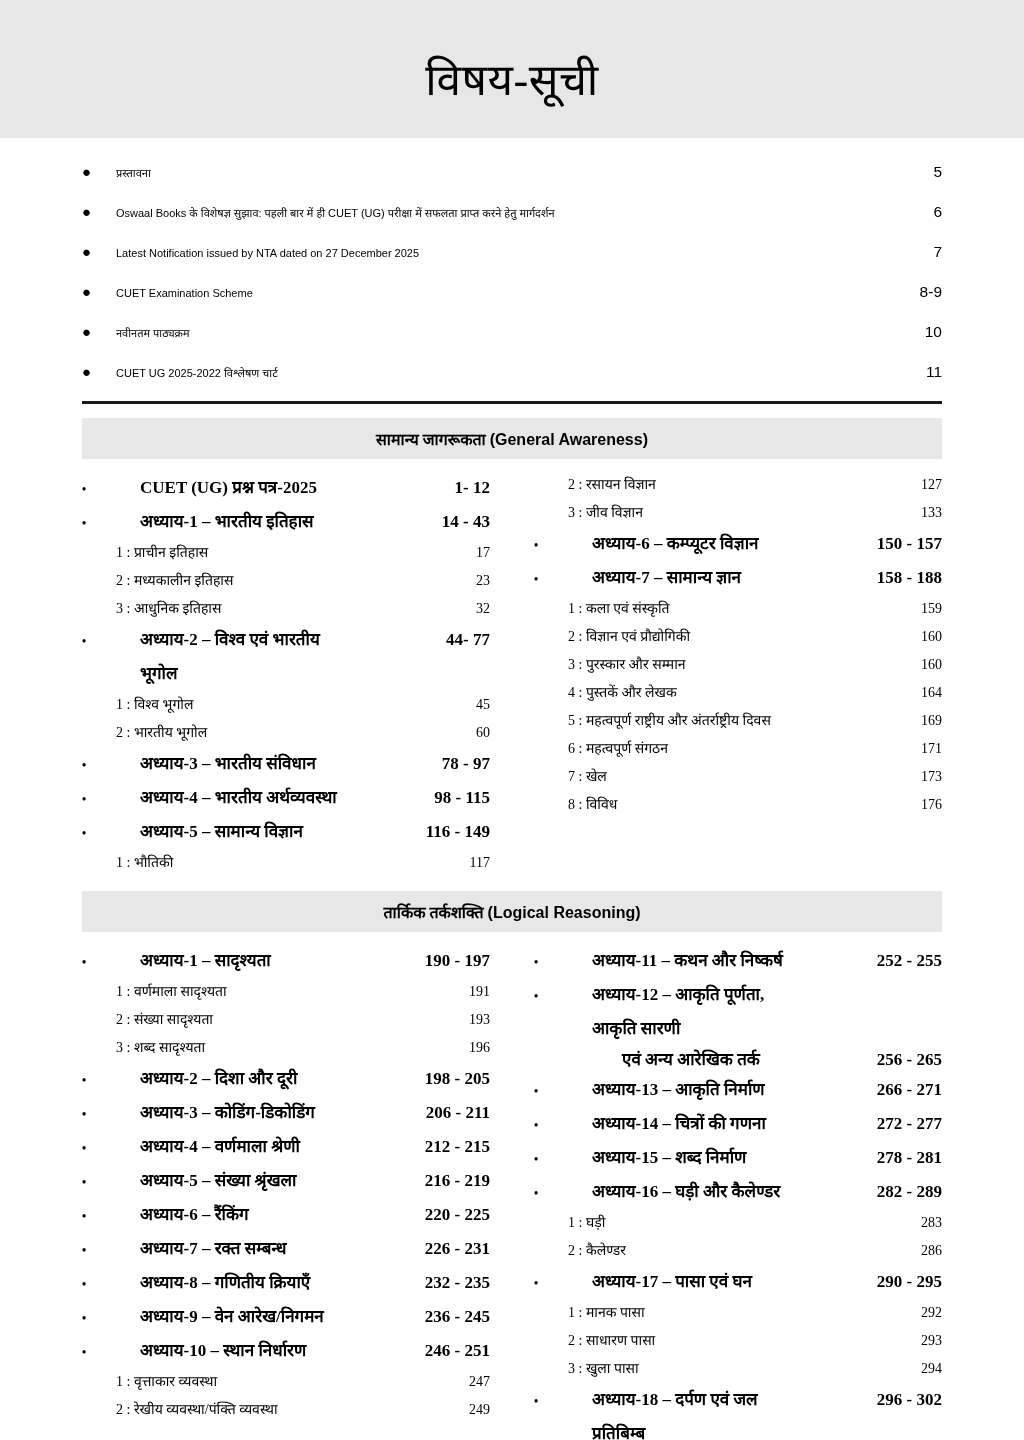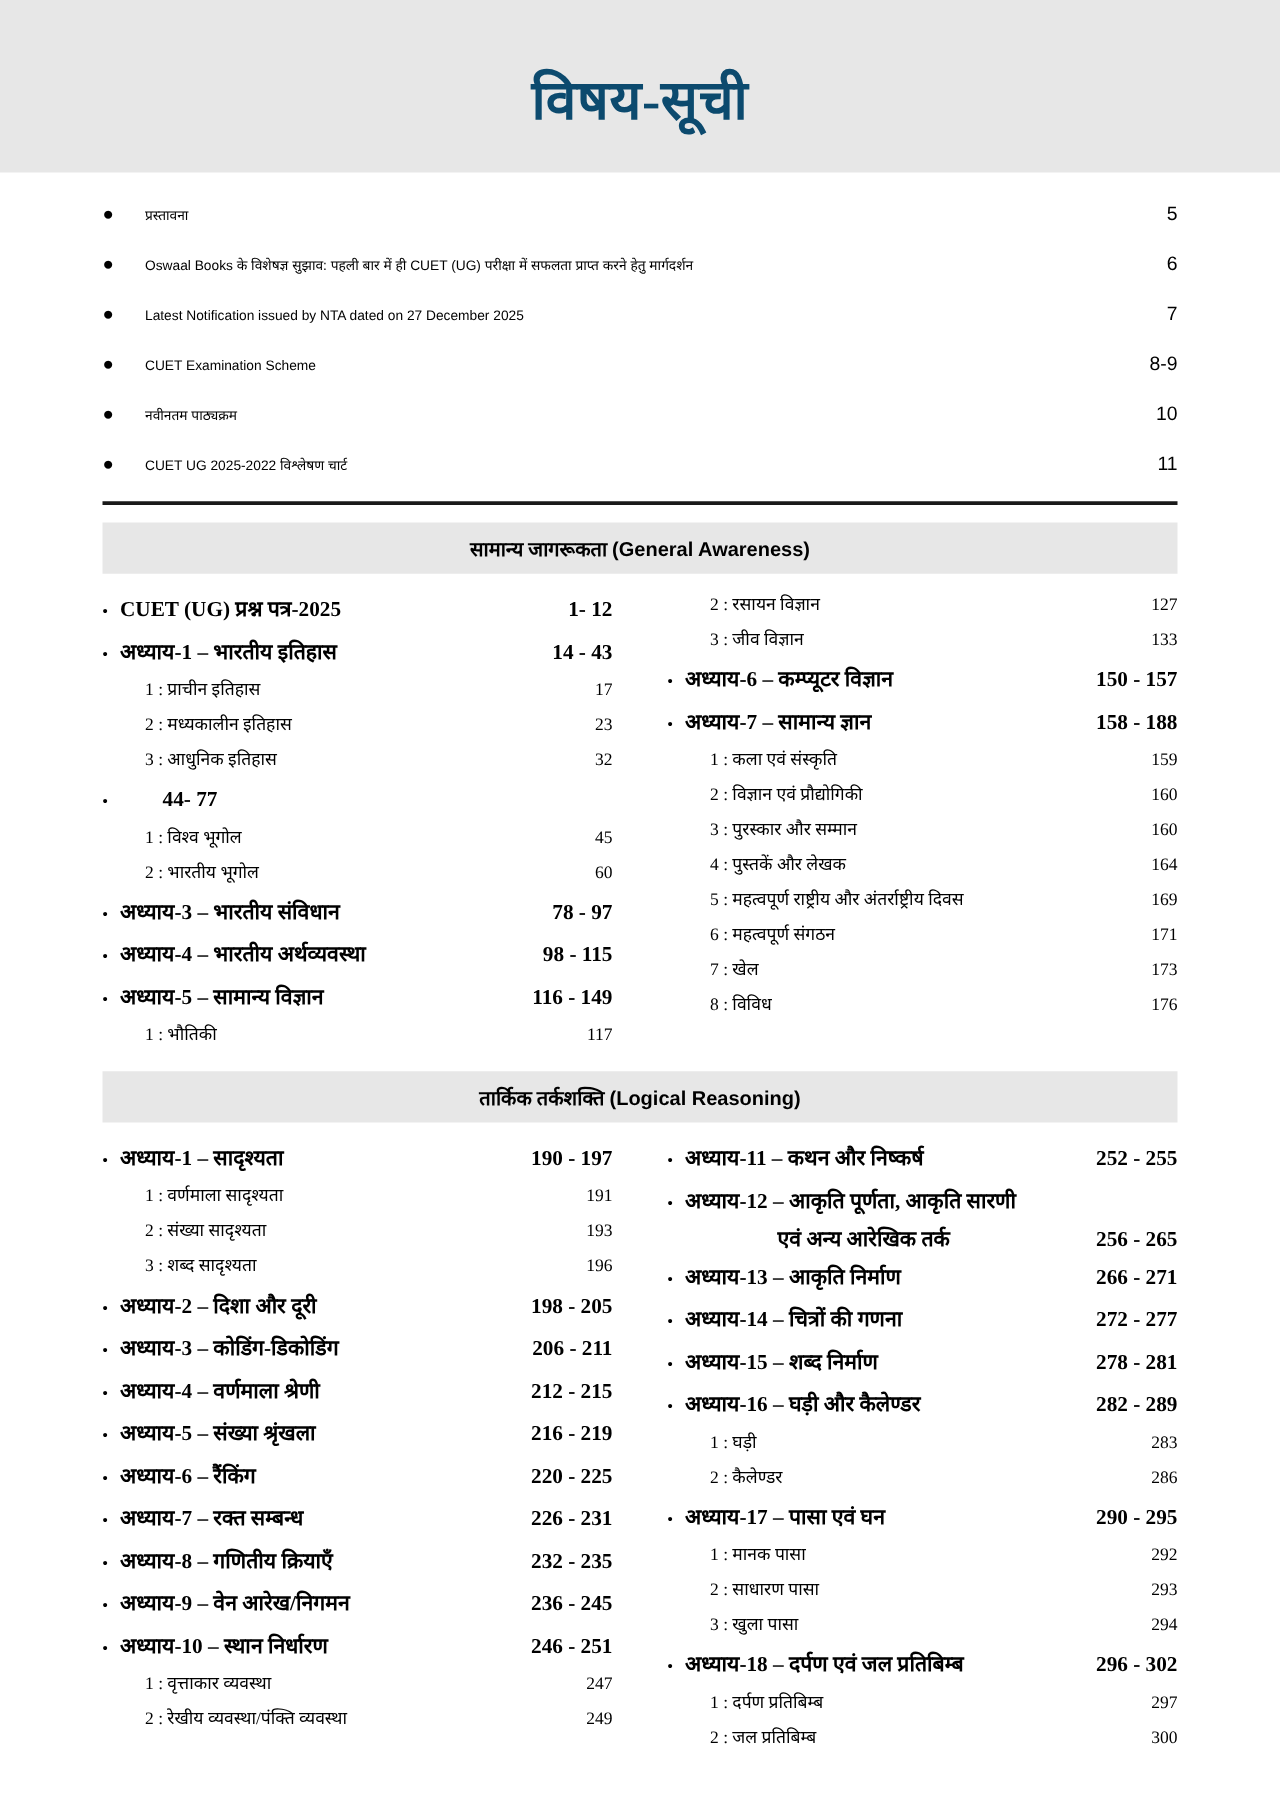--- a/index.html
+++ b/index.html
@@ -22,24 +22,24 @@
     height: 138px;
     background: #e7e7e7;
     display: flex;
     align-items: center;
     justify-content: center;
     box-sizing: border-box;
     padding-top: 18px;
   }
   .title-band .title-text {
     font-family: "Liberation Serif", "DejaVu Serif", serif;
-    font-weight: bold;
+    font-weight: normal;
     font-size: 44px;
     letter-spacing: 0.5px;
-    color: #0c4a6e;
+    color: #000000;
   }
 
   
   .page {
     width: 860px;
     margin: 0 auto;
     padding-top: 14px;
     box-sizing: border-box;
   }
 
@@ -131,20 +131,21 @@
     flex: 0 0 78px;
     text-align: right;
     white-space: nowrap;
   }
 
   
   .entry.lvl-ch {
     font-weight: bold;
     font-size: 17px;
     line-height: 2.0;
+    gap: 44px;
   }
   .entry.lvl-ch .bul::before { content: "\2022"; }
 
   
   .entry.lvl-sub {
     font-weight: normal;
     font-size: 14px;
     line-height: 2.0;
   }
   .entry.lvl-sub .bul::before { content: ""; }
@@ -231,20 +232,21 @@
             <span class="lab">2 : मध्यकालीन इतिहास</span>
             <span class="pg">23</span>
           </div>
           <div class="entry lvl-sub">
             <span class="bul"></span>
             <span class="lab">3 : आधुनिक इतिहास</span>
             <span class="pg">32</span>
           </div>
           <div class="entry lvl-ch">
             <span class="bul"></span>
+            <span class="lab">अध्याय-2 – विश्व एवं भारतीय भूगोल</span>
             <span class="pg">44- 77</span>
           </div>
           <div class="entry lvl-sub">
             <span class="bul"></span>
             <span class="lab">1 : विश्व भूगोल</span>
             <span class="pg">45</span>
           </div>
           <div class="entry lvl-sub">
             <span class="bul"></span>
             <span class="lab">2 : भारतीय भूगोल</span>

